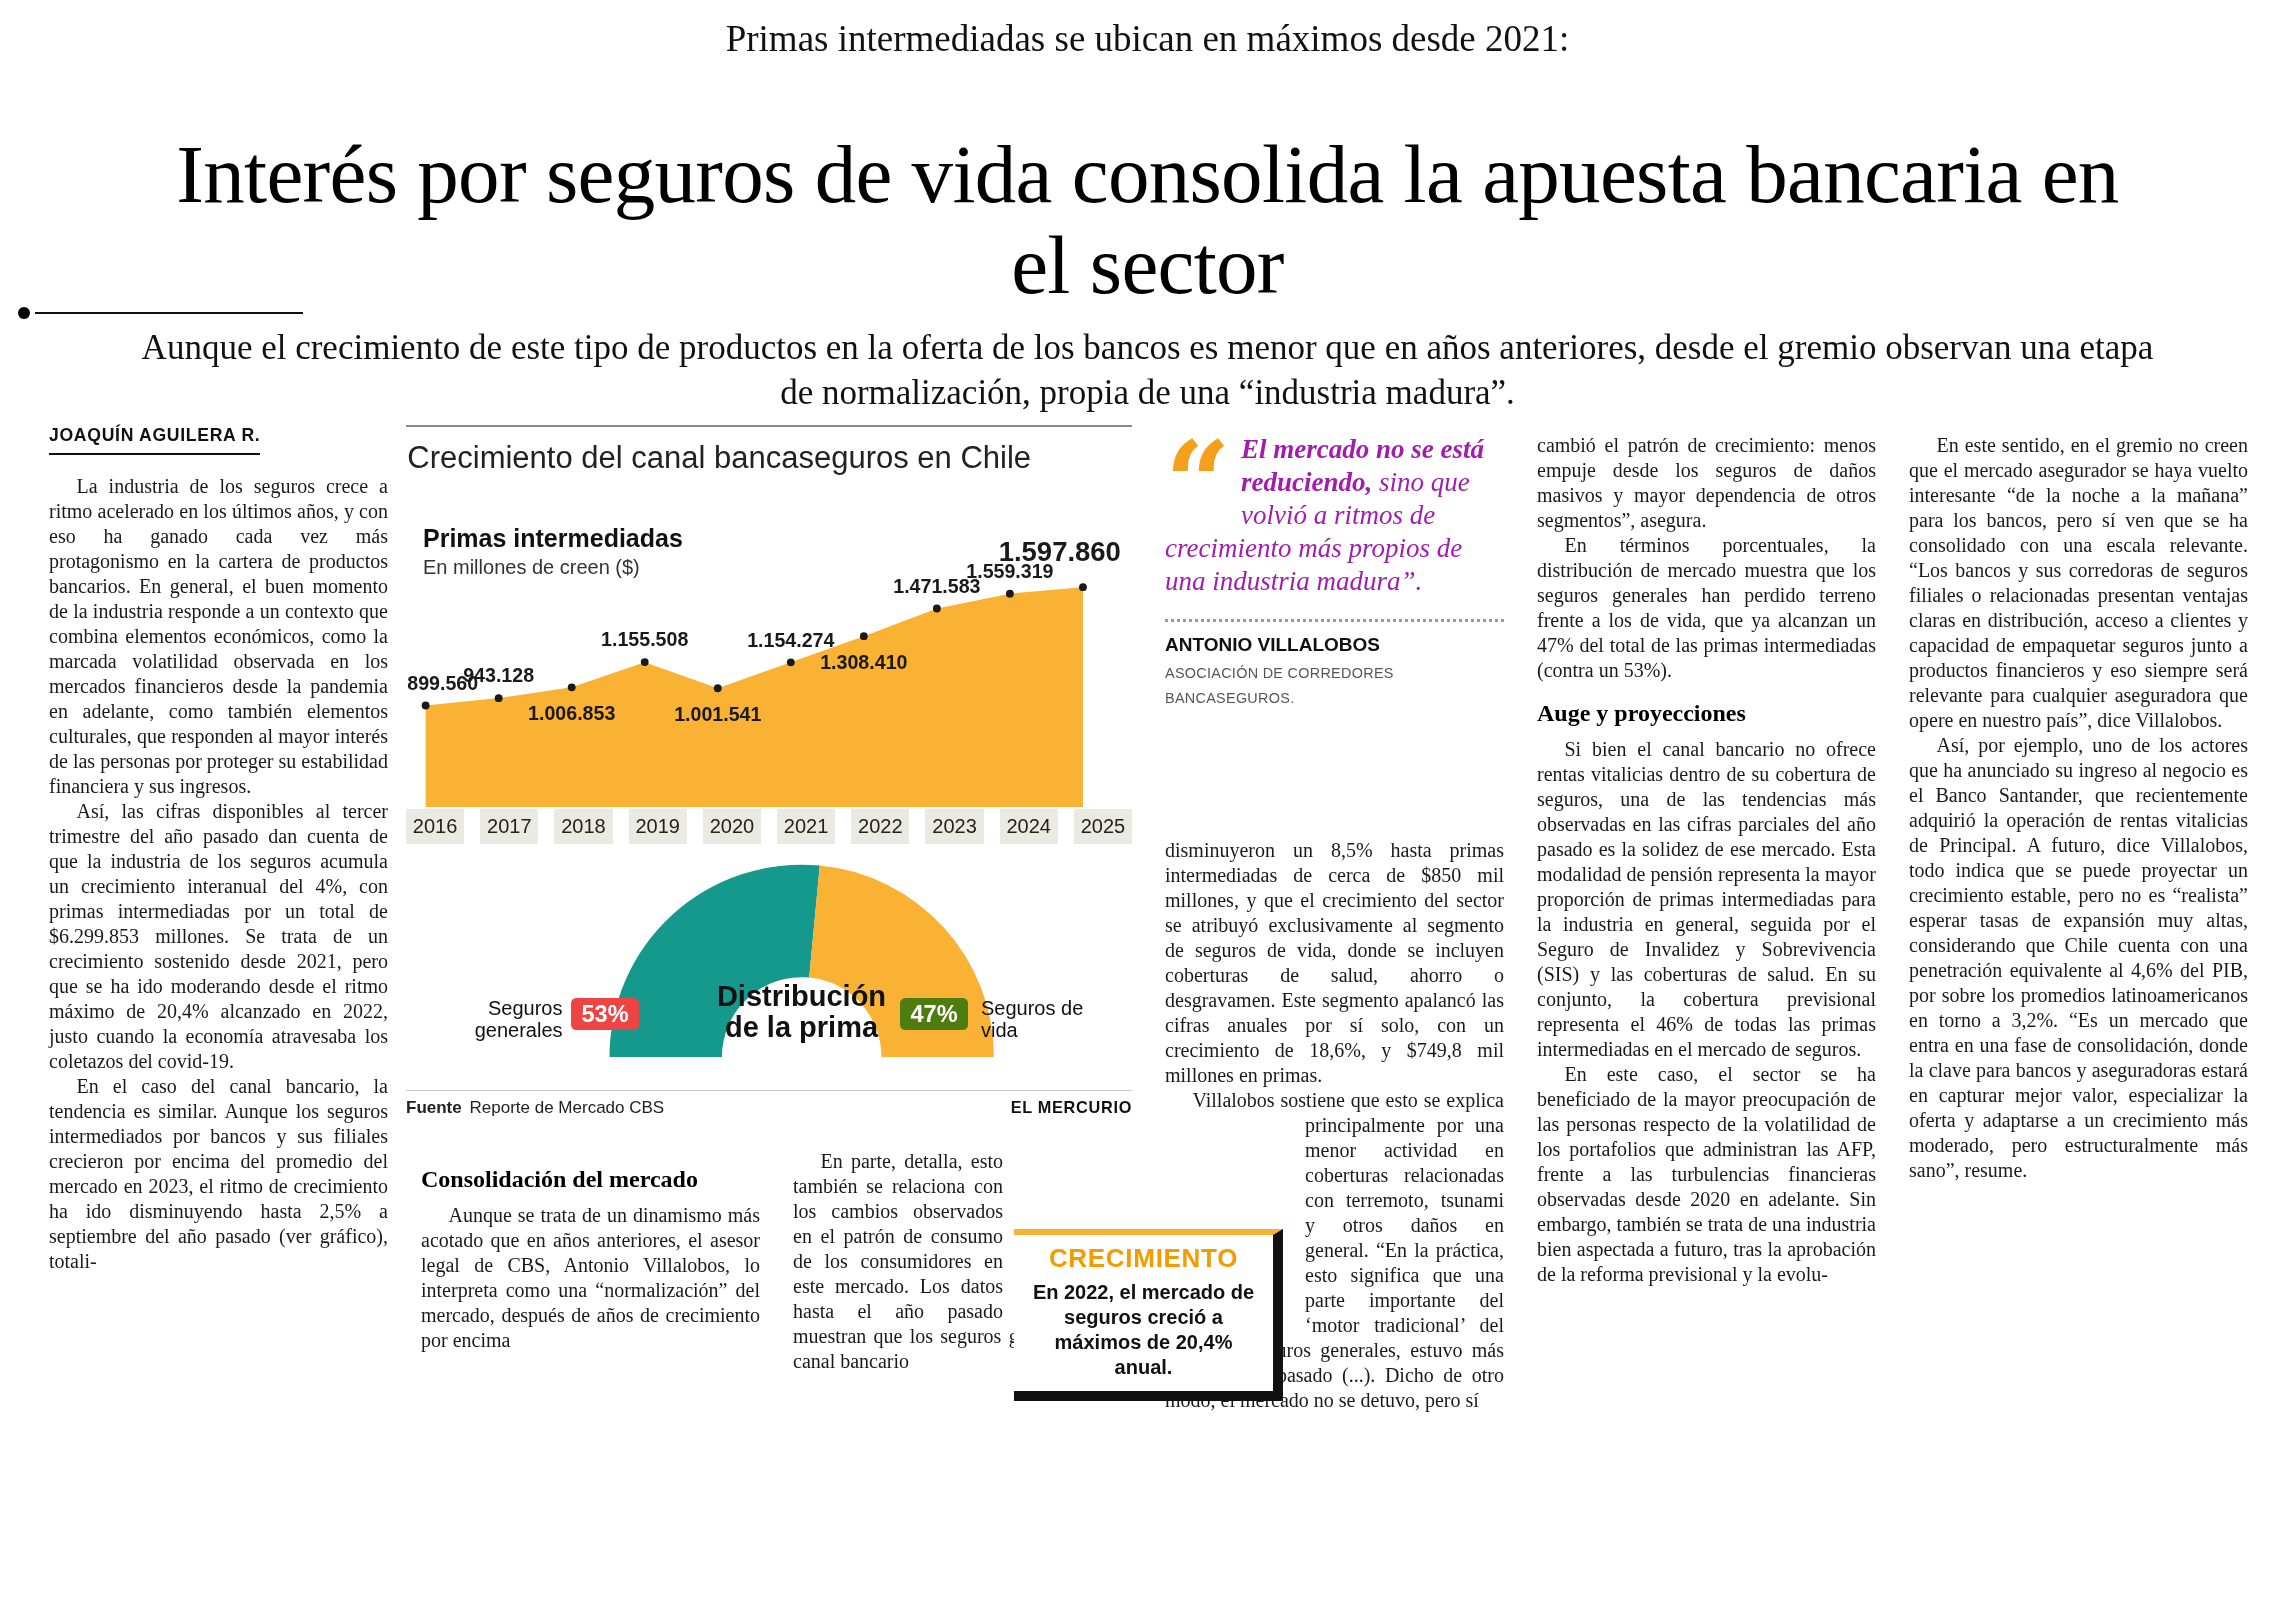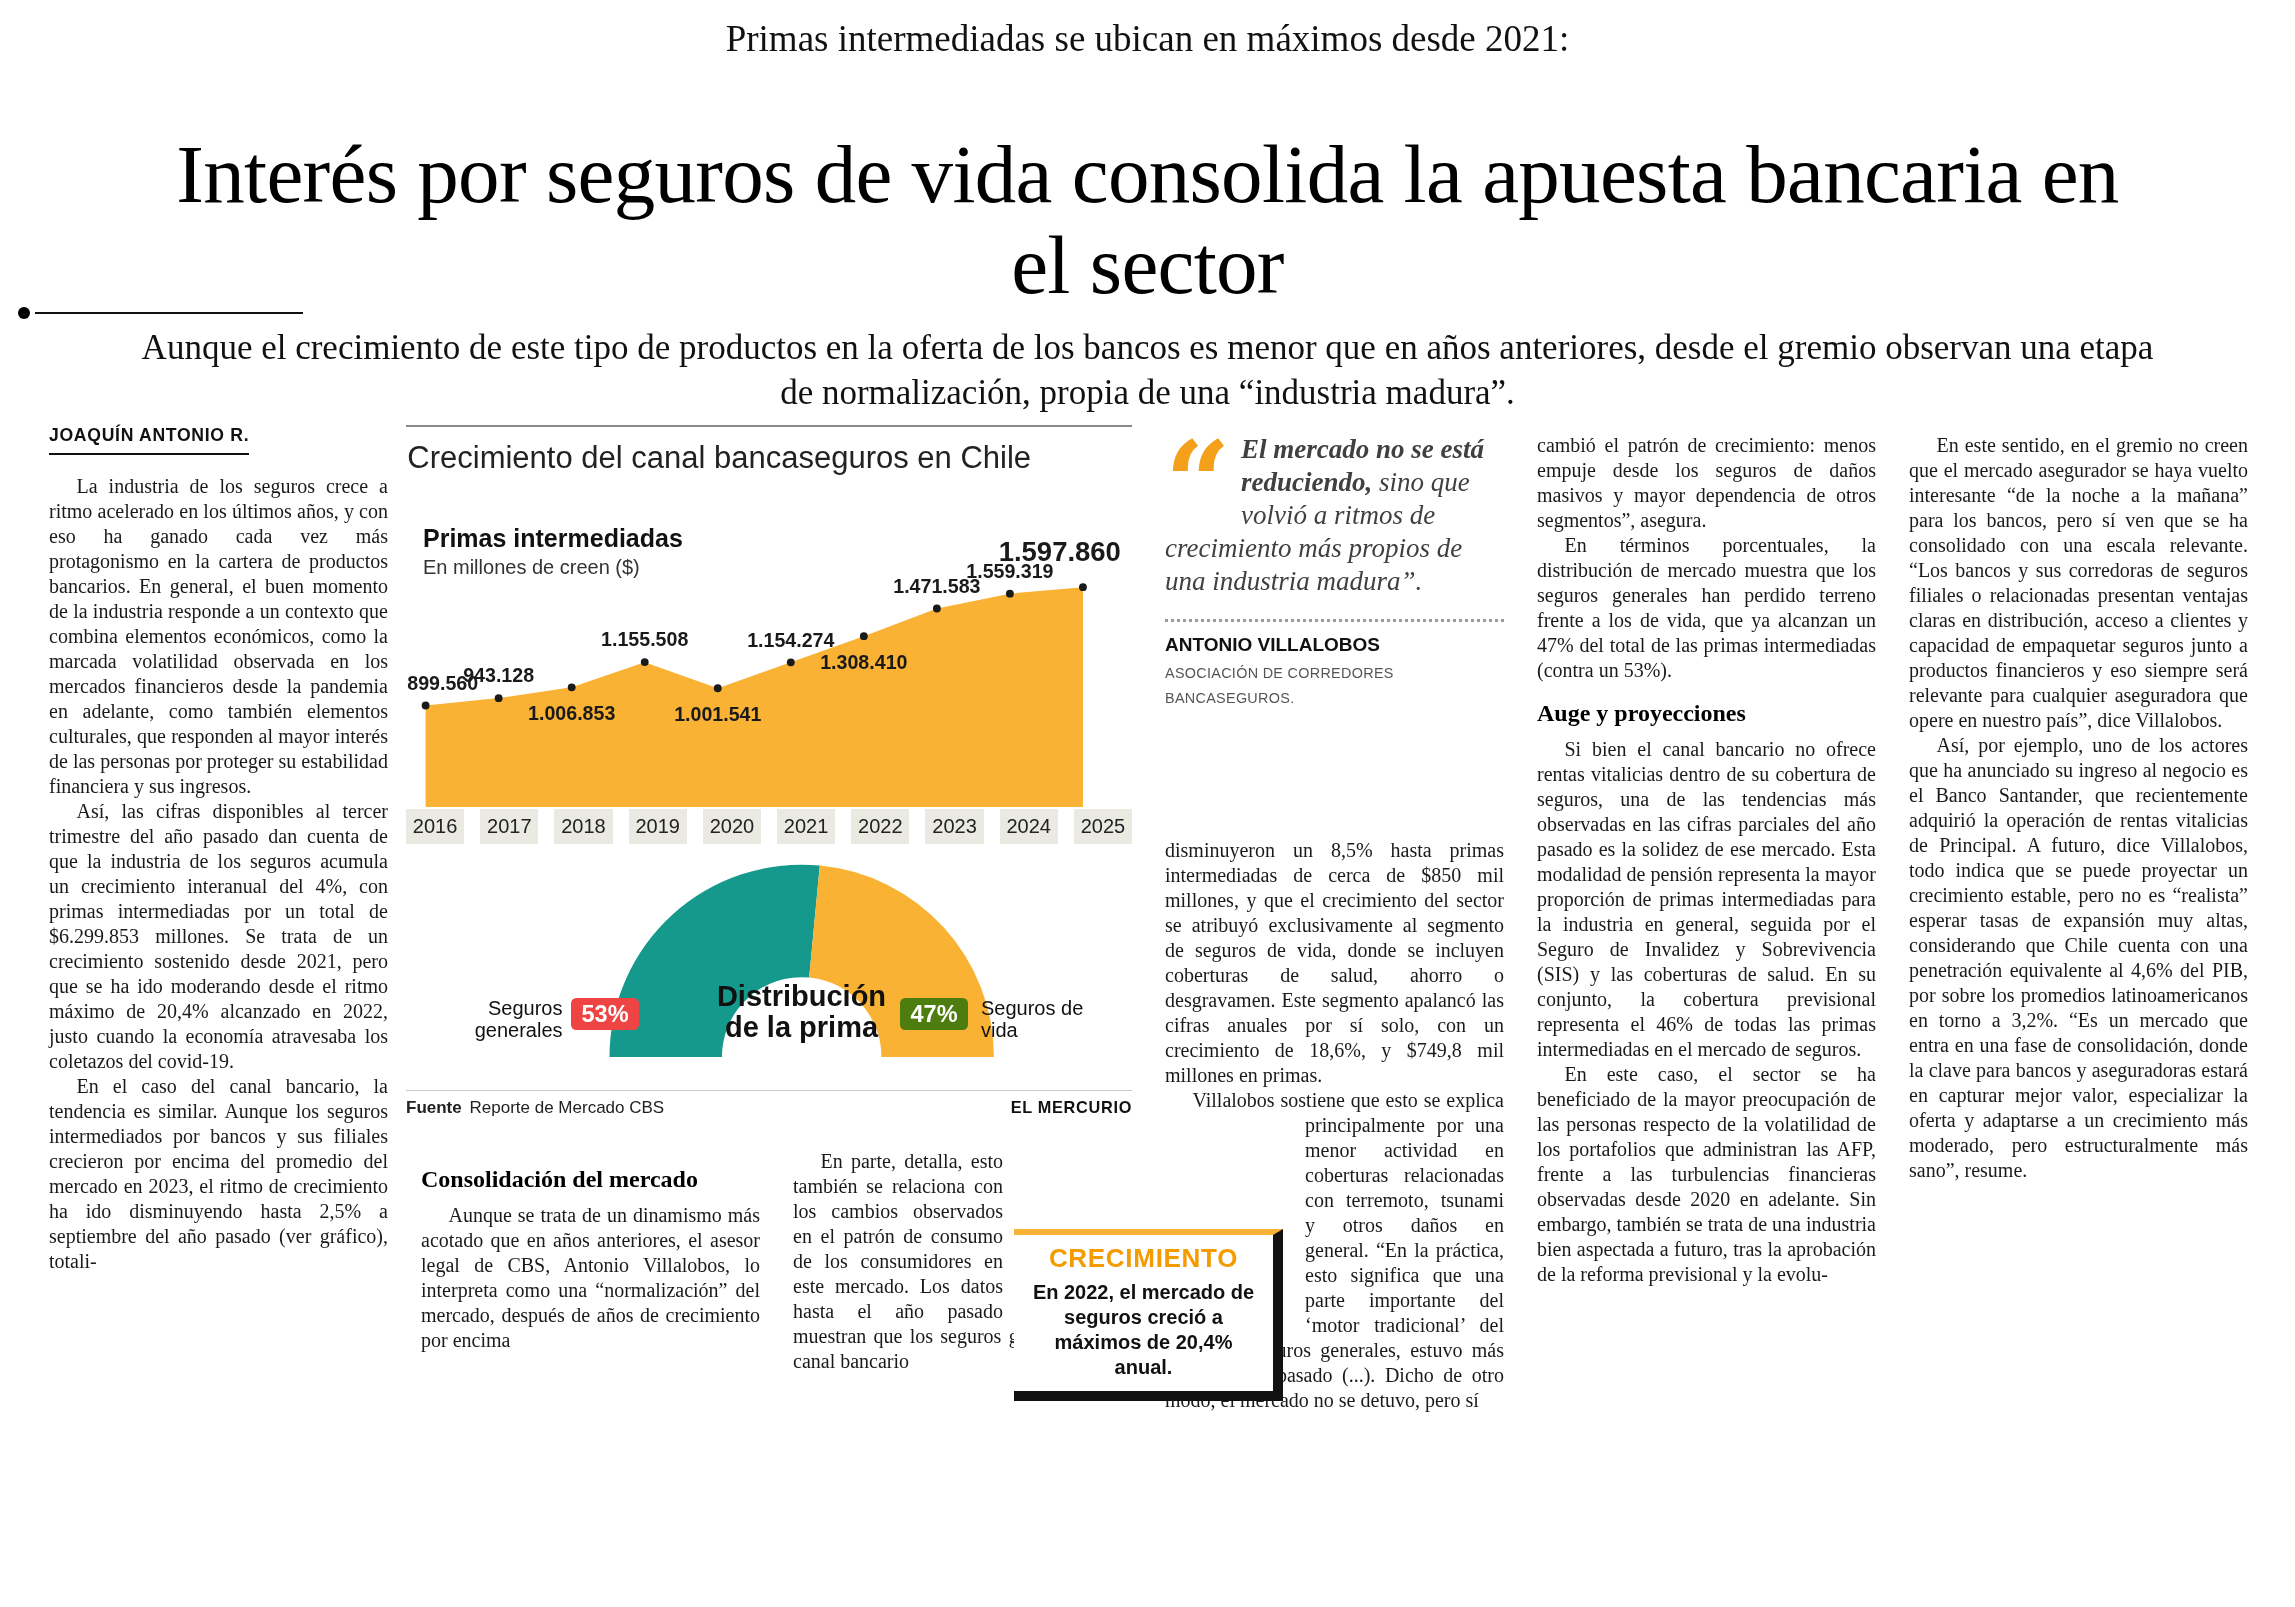--- a/index.html
+++ b/index.html
@@ -59,21 +59,21 @@
   .spacer-r{float:right;width:129px;height:156px;}
   .spacer-l{float:left;width:140px;height:216px;}
   
   .pullquote{height:405px;text-align:left;}
   .pq-mark{
     float:left;font-family:"DejaVu Serif",serif;font-weight:bold;
     font-size:114px;line-height:0.5;color:var(--orange-deep);
     margin:22px 10.5px 0 0;
   }
   .pq-mark::before{content:"\201C";}
-  .pq-text{font-style:italic;font-size:27px;line-height:1.22;color:#404040;}
+  .pq-text{font-style:italic;font-size:27px;line-height:1.22;color:#a21caf;}
   .pq-lead{font-weight:bold;}
   .pq-sep{clear:both;border-top:3.3px dotted #9a9a9a;margin:21px 0 10.5px;}
   .pq-name{font-family:"Liberation Sans",sans-serif;font-weight:bold;font-size:19px;color:#111;}
   .pq-org{font-family:"Liberation Sans",sans-serif;font-size:14.4px;color:#555;margin-top:3.9px;letter-spacing:0.3px;}
   
   .callout{
     position:absolute;left:1014px;top:1229px;width:269px;
     background:#fff;border-top:6.5px solid var(--orange);
     border-right:10.5px solid #111;border-bottom:10.5px solid #111;
     padding:7.8px 11.8px 10.5px;text-align:center;
@@ -115,21 +115,21 @@
 </head>
 <body>
 
 <div class="kicker">Primas intermediadas se ubican en máximos desde 2021:</div>
 <h1 class="headline">Interés por seguros de vida consolida la apuesta bancaria en el sector</h1>
 <div class="divider">
   <span class="divider-dot"></span>
   <span class="divider-line"></span>
 </div>
 <div class="deck">Aunque el crecimiento de este tipo de productos en la oferta de los bancos es menor que en años anteriores, desde el gremio observan una etapa de normalización, propia de una “industria madura”.</div>
-<div class="byline">JOAQUÍN ANTONIO R.</div>
+<div class="byline">JOAQUÍN AGUILERA R.</div>
 
 <div class="col" id="col1">
   <p>La industria de los seguros crece a ritmo acelerado en los últimos años, y con eso ha ganado cada vez más protagonismo en la cartera de productos bancarios. En general, el buen momento de la industria responde a un contexto que combina elementos económicos, como la marcada volatilidad observada en los mercados financieros desde la pandemia en adelante, como también elementos culturales, que responden al mayor interés de las personas por proteger su estabilidad financiera y sus ingresos.</p>
   <p>Así, las cifras disponibles al tercer trimestre del año pasado dan cuenta de que la industria de los seguros acumula un crecimiento interanual del 4%, con primas intermediadas por un total de $6.299.853 millones. Se trata de un crecimiento sostenido desde 2021, pero que se ha ido moderando desde el ritmo máximo de 20,4% alcanzado en 2022, justo cuando la economía atravesaba los coletazos del covid-19.</p>
   <p>En el caso del canal bancario, la tendencia es similar. Aunque los seguros intermediados por bancos y sus filiales crecieron por encima del promedio del mercado en 2023, el ritmo de crecimiento ha ido disminuyendo hasta 2,5% a septiembre del año pasado (ver gráfico), totali-</p>
 </div>
 
 <div class="graphic">
   <div class="g-title">Crecimiento del canal bancaseguros en Chile</div>
   <div class="g-series">

